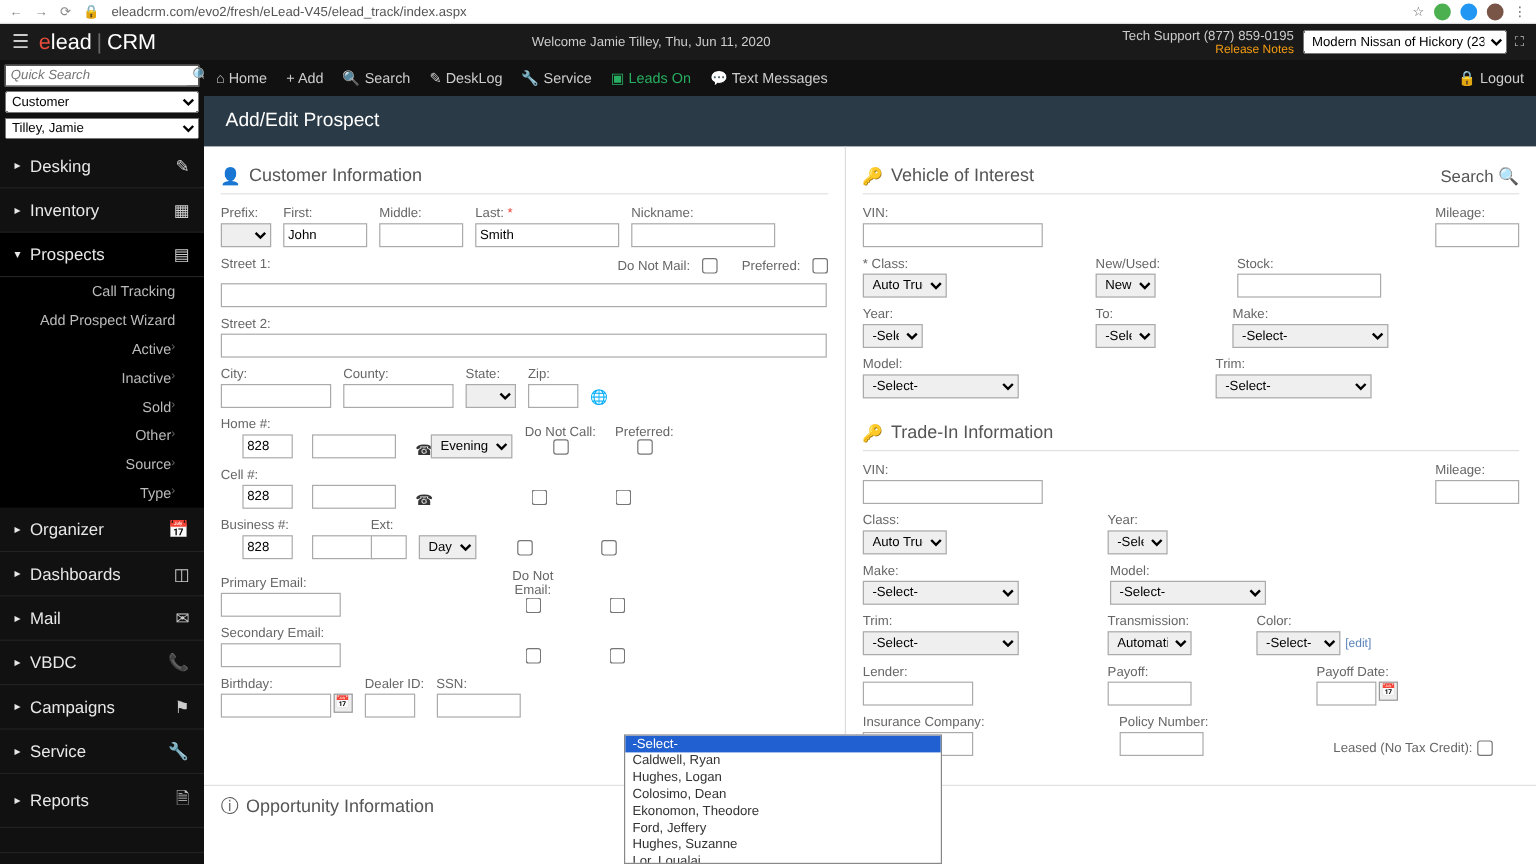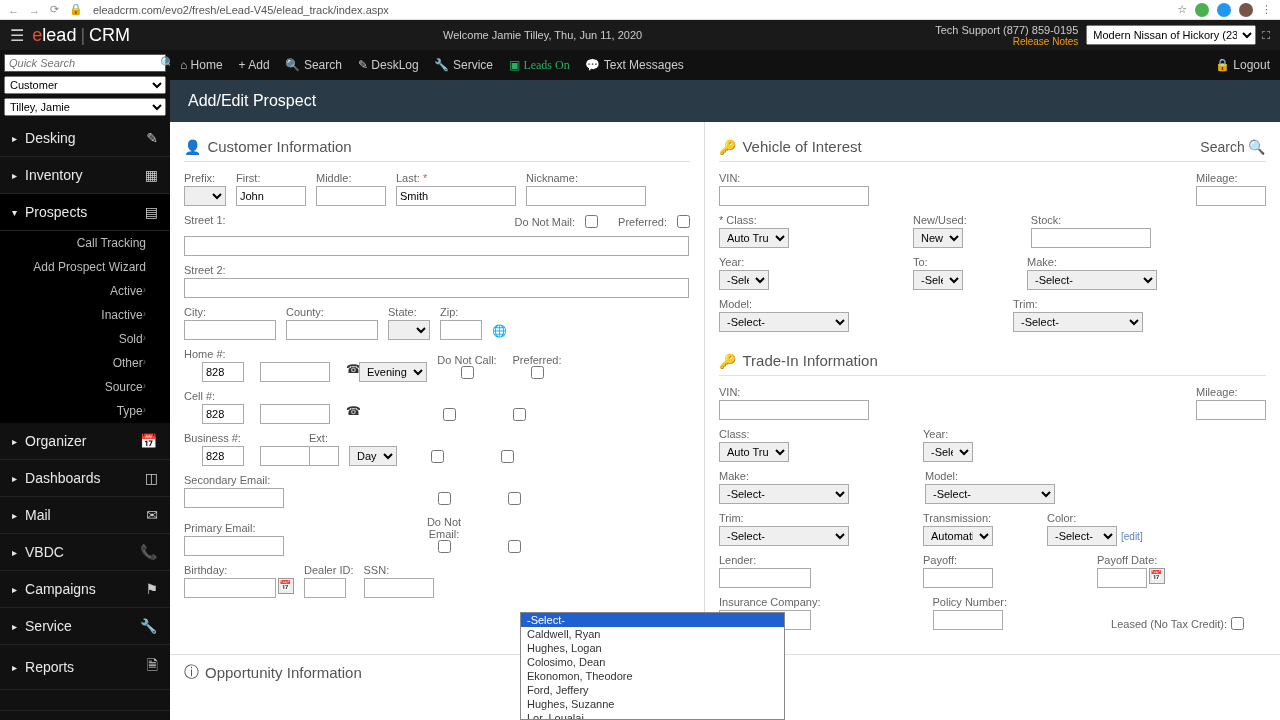--- a/index.html
+++ b/index.html
@@ -15,21 +15,21 @@
 .logo .light { color: #ffffff; font-weight: 300; }
 .logo .sep { color: #666; margin: 0 4px; }
 .welcome { flex: 1; text-align: center; }
 .tech { text-align: right; }
 .release { color: #f39c12; display: block; font-size: 10px; }
 .dealer-select { margin-left: 8px; }
 .dealer-select select { font-size: 11px; padding: 2px; width: 170px; }
 .menubar { height: 30px; background: #111; color: #ccc; display: flex; align-items: center; padding: 0 10px; gap: 16px; font-size: 12px; }
 .menubar .menu { display: flex; align-items: center; gap: 16px; margin-left: 170px; }
 .menubar .menu span { cursor: pointer; }
-.leads-on { color: #27ae60; font-family: Liberation Serif, serif; }
+.leads-on { color: #27ae60; }
 .logout { margin-left: auto; }
 .app { display: flex; height: calc(720px - 80px); }
 .sidebar { width: 170px; background: #111; color: #ccc; display: flex; flex-direction: column; overflow: hidden; position: relative; top: -30px; height: calc(100% + 30px); }
 .quick-search { margin: 4px; display: flex; align-items: center; background: #fff; border: 1px solid #555; }
 .quick-search input { border: none; flex: 1; font-size: 11px; font-style: italic; padding: 2px 4px; outline: none; }
 .sb-select { margin: 0 4px 4px; width: calc(100% - 8px); font-size: 11px; padding: 1px; }
 .nav-item { padding: 10px 12px; border-bottom: 1px solid #222; font-size: 14px; color: #e8e8e8; display: flex; align-items: center; gap: 8px; cursor: pointer; }
 .nav-item.active { background: #000; }
 .nav-item .chev { font-size: 10px; }
 .nav-item .ico { margin-left: auto; font-size: 14px; color: #ccc; }
@@ -46,21 +46,21 @@
 .section-hdr .search-r { margin-left: auto; font-size: 14px; color: #555; cursor: pointer; }
 .row { display: flex; gap: 10px; margin-bottom: 8px; flex-wrap: wrap; align-items: flex-end; }
 .field { display: flex; flex-direction: column; }
 .field label { font-size: 11px; color: #666; margin-bottom: 2px; }
 .field .req { color: #e74c3c; }
 .field input[type=text], .field select { border: 1px solid #aaa; padding: 2px 3px; font-size: 11px; height: 20px; }
 .w40 { width: 42px; } .w70 { width: 70px; } .w90 { width: 92px; } .w100 { width: 100px; } .w120 { width: 120px; } .w130 { width: 130px; } .w150 { width: 150px; } .w505 { width: 505px; }
 .cb-col { text-align: center; width: 60px; }
 .cb-col label { display: block; font-size: 11px; color: #666; }
 .flag { display: inline-block; width: 16px; height: 11px; background: linear-gradient(#b22,#b22 33%,#fff 33%,#fff 66%,#b22 66%); position: relative; margin-right: 2px; vertical-align: middle; }
-.phone-row { display: flex; align-items: flex-start; gap: 16px; }
+.phone-row { display: flex; align-items: flex-end; gap: 16px; }
 .opp-hdr { font-size: 15px; color: #555; padding: 8px 14px; border-top: 1px solid #e0e0e0; display: flex; align-items: center; gap: 6px; }
 .dropdown-open { position: absolute; left: 520px; top: 612px; width: 265px; background: #fff; border: 1px solid #888; font-size: 11px; z-index: 100; max-height: 108px; overflow: hidden; }
 .dropdown-open div { padding: 1px 6px; cursor: pointer; }
 .dropdown-open div.sel { background: #2060d0; color: #fff; }
 .cal-ico { display: inline-block; width: 16px; height: 16px; background: #eee; border: 1px solid #999; font-size: 10px; text-align: center; line-height: 14px; cursor: pointer; }
 .edit-link { color: #5a82b8; font-size: 10px; cursor: pointer; margin-left: 4px; }
 .right-section { margin-bottom: 14px; }
 .right-section .row { gap: 12px; }
 .ham { font-size: 16px; margin-right: 8px; cursor: pointer; }
 </style>
@@ -313,33 +313,33 @@
             </div>
           <div class="field">
               <label>&nbsp;</label>
               <select><option>Day</option></select>
             </div>
           <div class="cb-col"><input type="checkbox" style=""></div>
           <div class="cb-col"><input type="checkbox" style=""></div>
         </div>
         <div class="row">
           <div class="field" style="width:220px">
+              <label>Primary Email:</label>
+              <input type="text" class="w100" style="">
+            </div>
+          <div class="cb-col"><label>Do Not Email:</label><input type="checkbox" style=""></div>
+          <div class="cb-col"><label>&nbsp;</label><input type="checkbox" style=""></div>
+        </div>
+        <div class="row">
+          <div class="field" style="width:220px">
               <label>Secondary Email:</label>
               <input type="text" class="w100" style="">
             </div>
           <div class="cb-col"><input type="checkbox" style=""></div>
           <div class="cb-col"><input type="checkbox" style=""></div>
-        </div>
-        <div class="row">
-          <div class="field" style="width:220px">
-              <label>Primary Email:</label>
-              <input type="text" class="w100" style="">
-            </div>
-          <div class="cb-col"><label>Do Not Email:</label><input type="checkbox" style=""></div>
-          <div class="cb-col"><label>&nbsp;</label><input type="checkbox" style=""></div>
         </div>
         <div class="row">
           <div class="field">
               <label>Birthday:</label>
               <div style="display:flex;gap:2px">
                 <input type="text" class="w90" style="">
                 <span class="cal-ico">📅</span>
               </div>
             </div>
           <div class="field">

